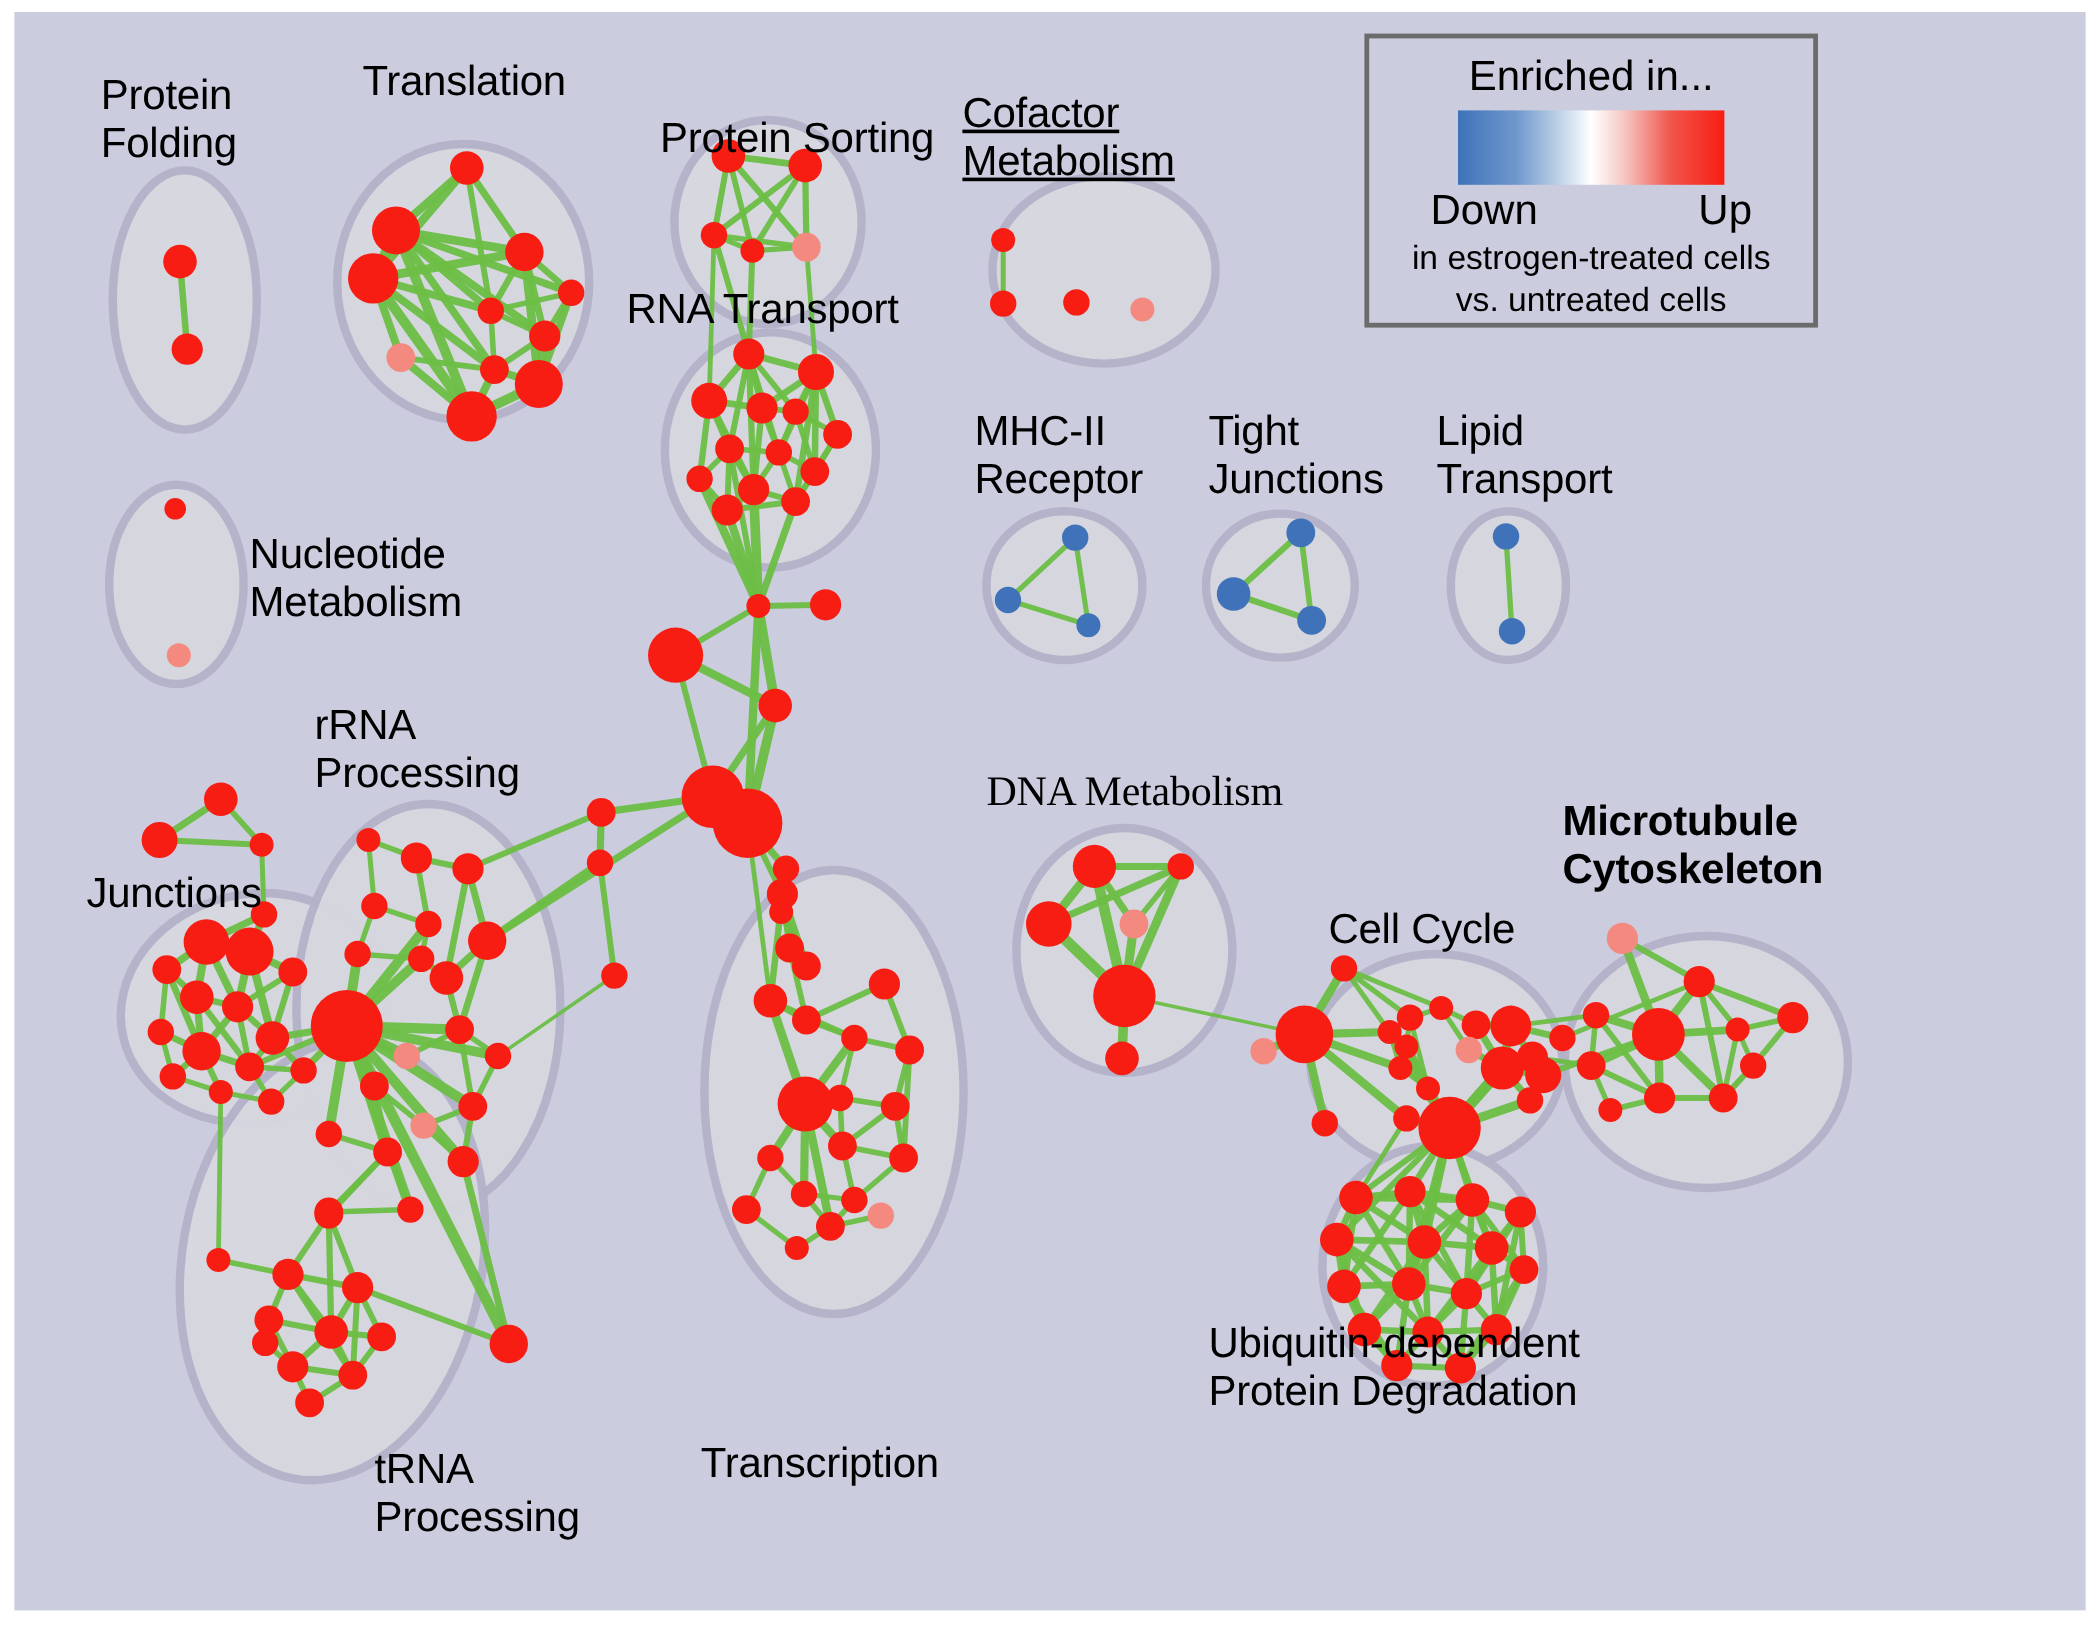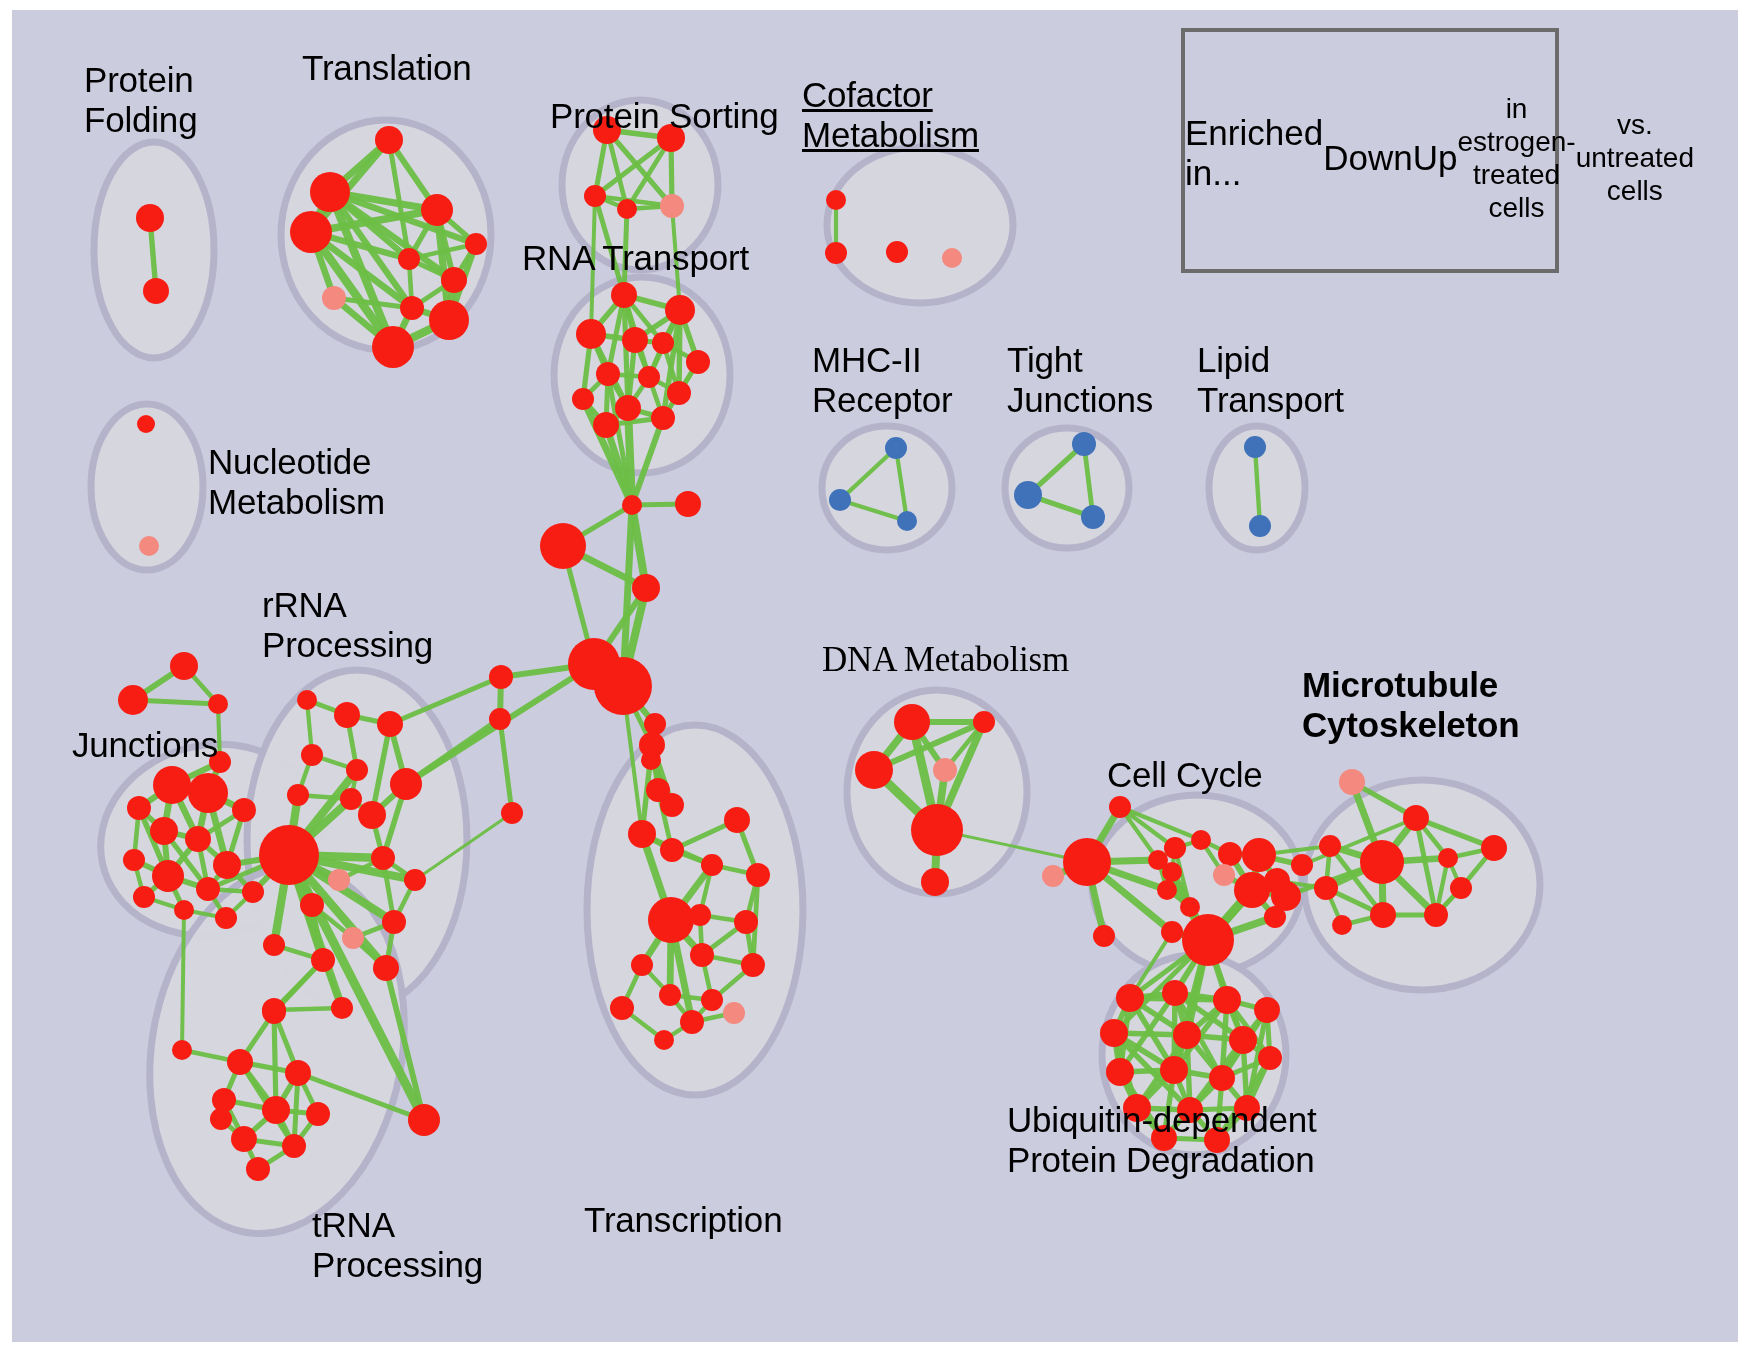--- a/index.html
+++ b/index.html
@@ -32,23 +32,23 @@
     letter-spacing:-0.2px;
   }
   #legend{
     position:absolute;
     left:1125px; top:18px;
     width:378px; height:245px;
     background:#ccccdf;
     border:4px solid #6b6b6b;
     box-sizing:border-box;
     display:flex;
+    flex-direction:column;
     align-items:center;
     padding-top:12px;
-    margin-left:44px;
   }
   #legend .title{font-size:35px;color:#000;margin-bottom:8px;}
   #gradbar{
     width:222px;height:62px;
     background:linear-gradient(to right,#3f72b8 0%,#6f98cd 22%,#bed2e8 38%,#ffffff 50%,#f6c9c5 62%,#f0554b 80%,#f81d13 100%);
   }
   #legend .endrow{
     width:268px;display:flex;justify-content:space-between;
     font-size:35px;color:#000;margin-top:2px;align-items:center;
   }

